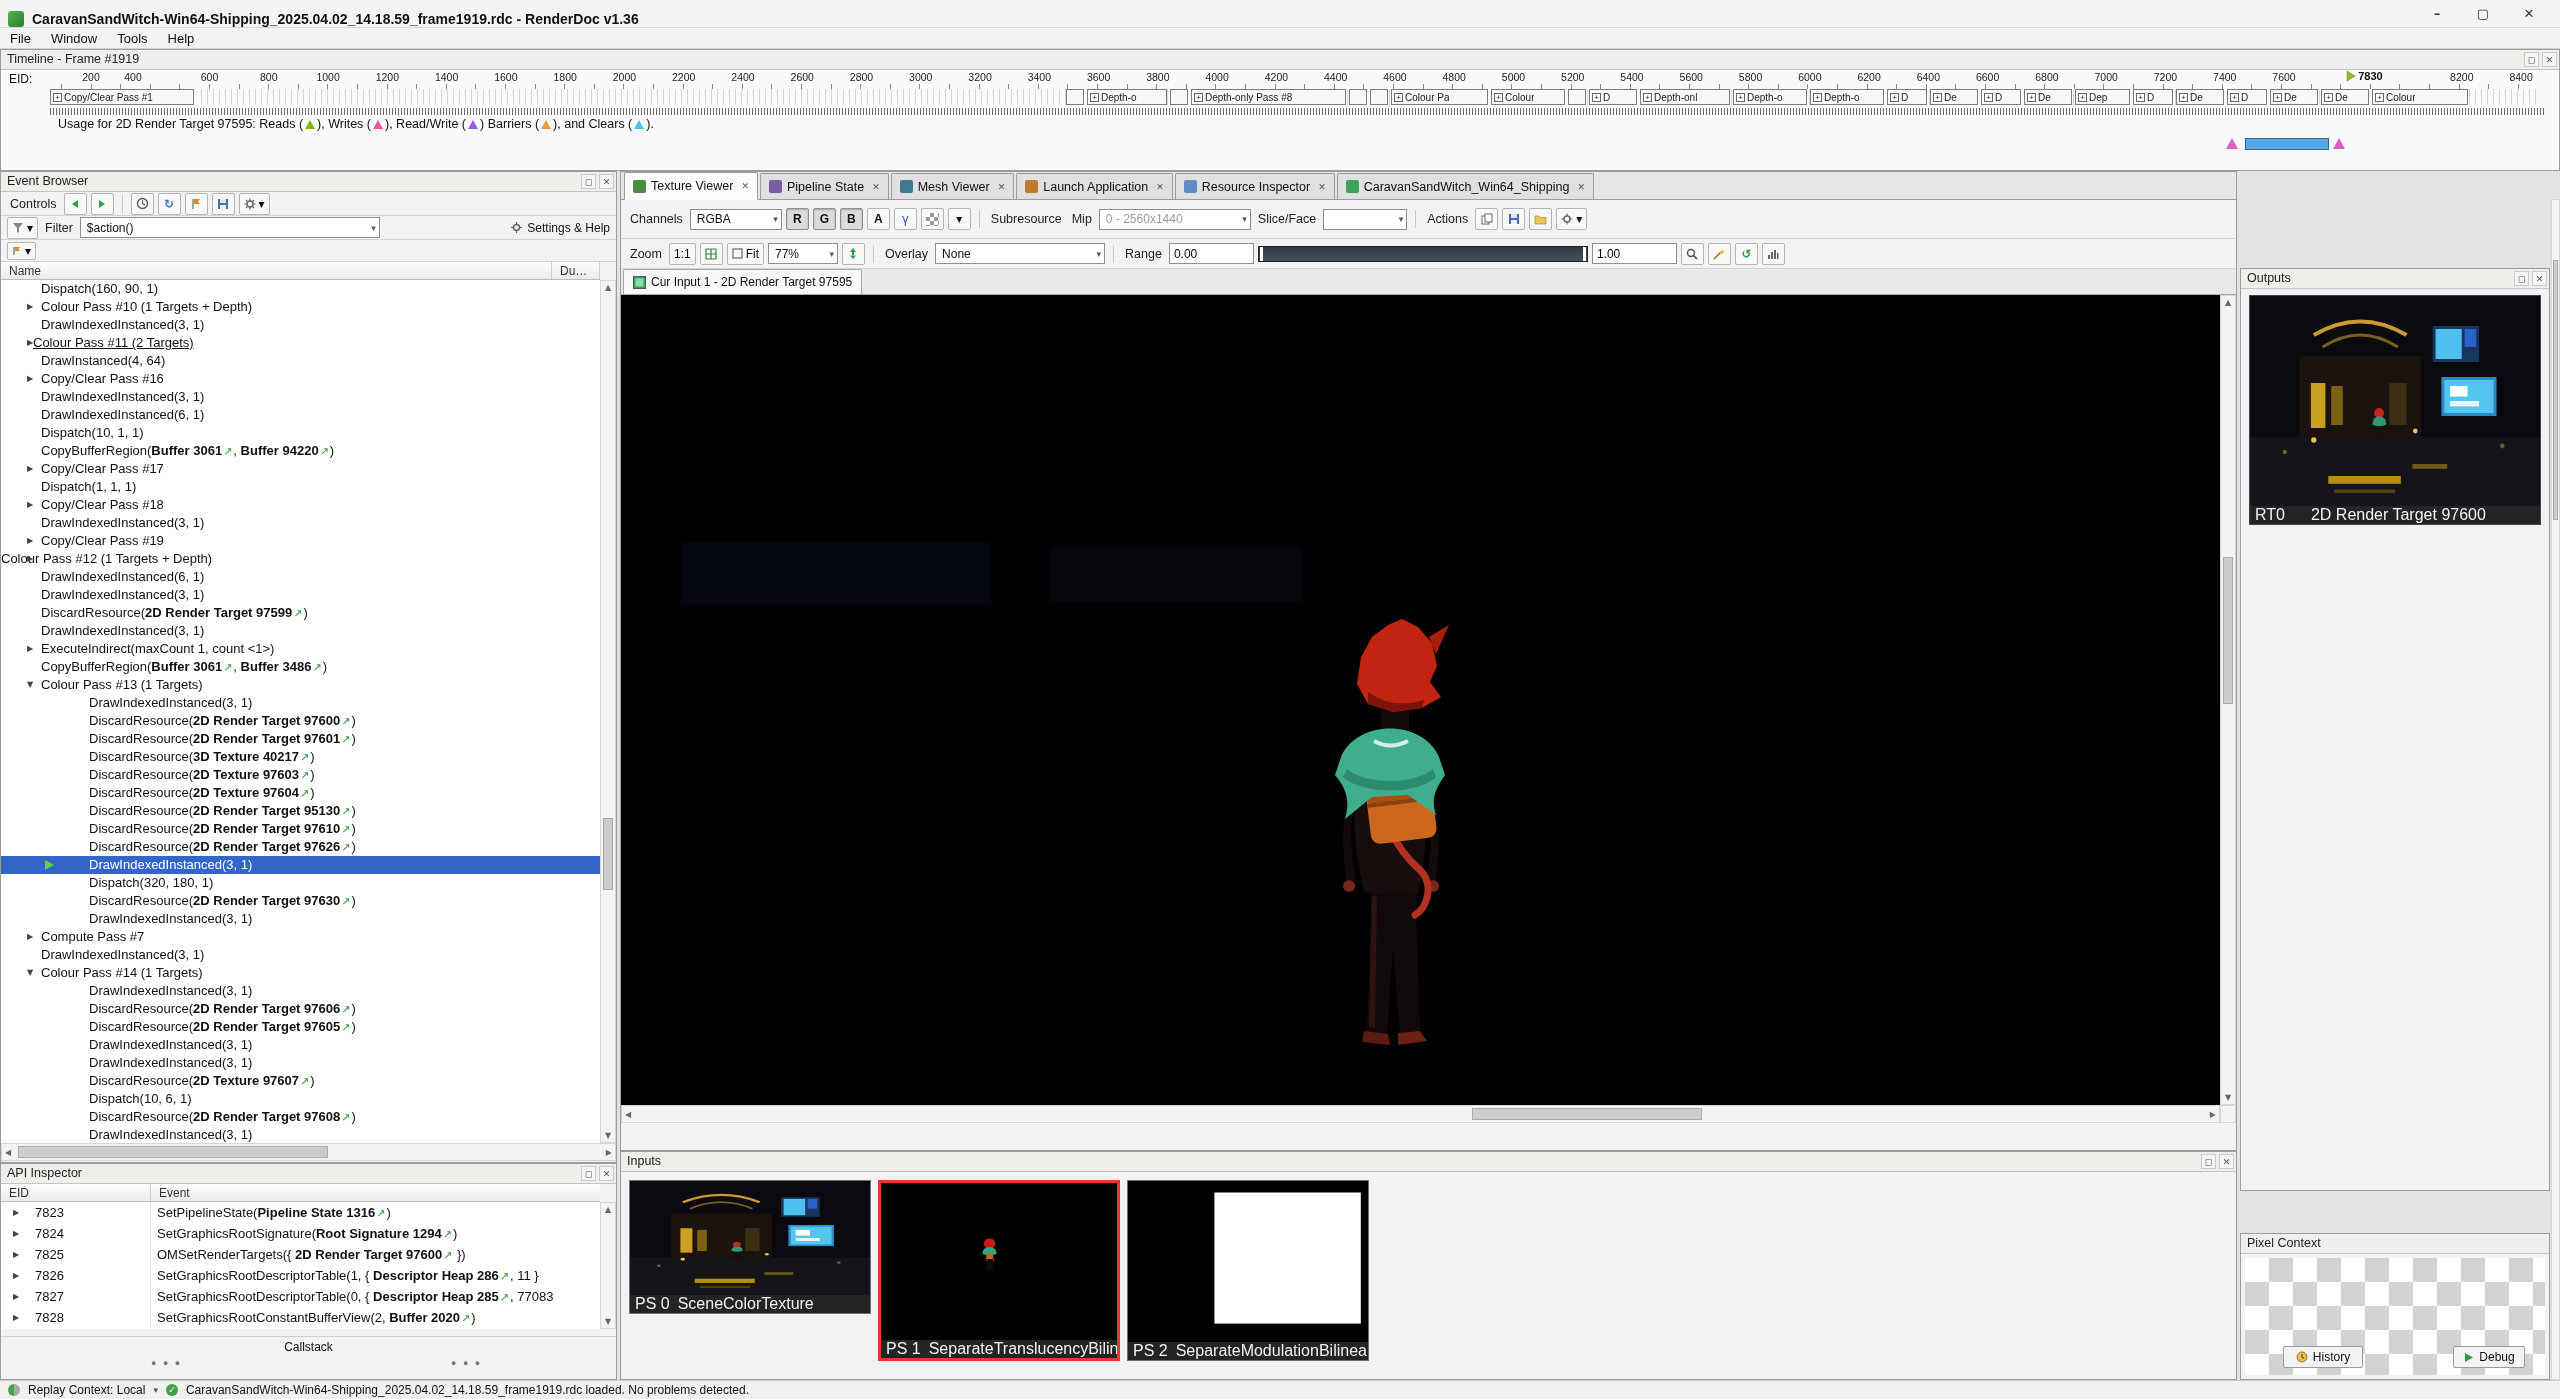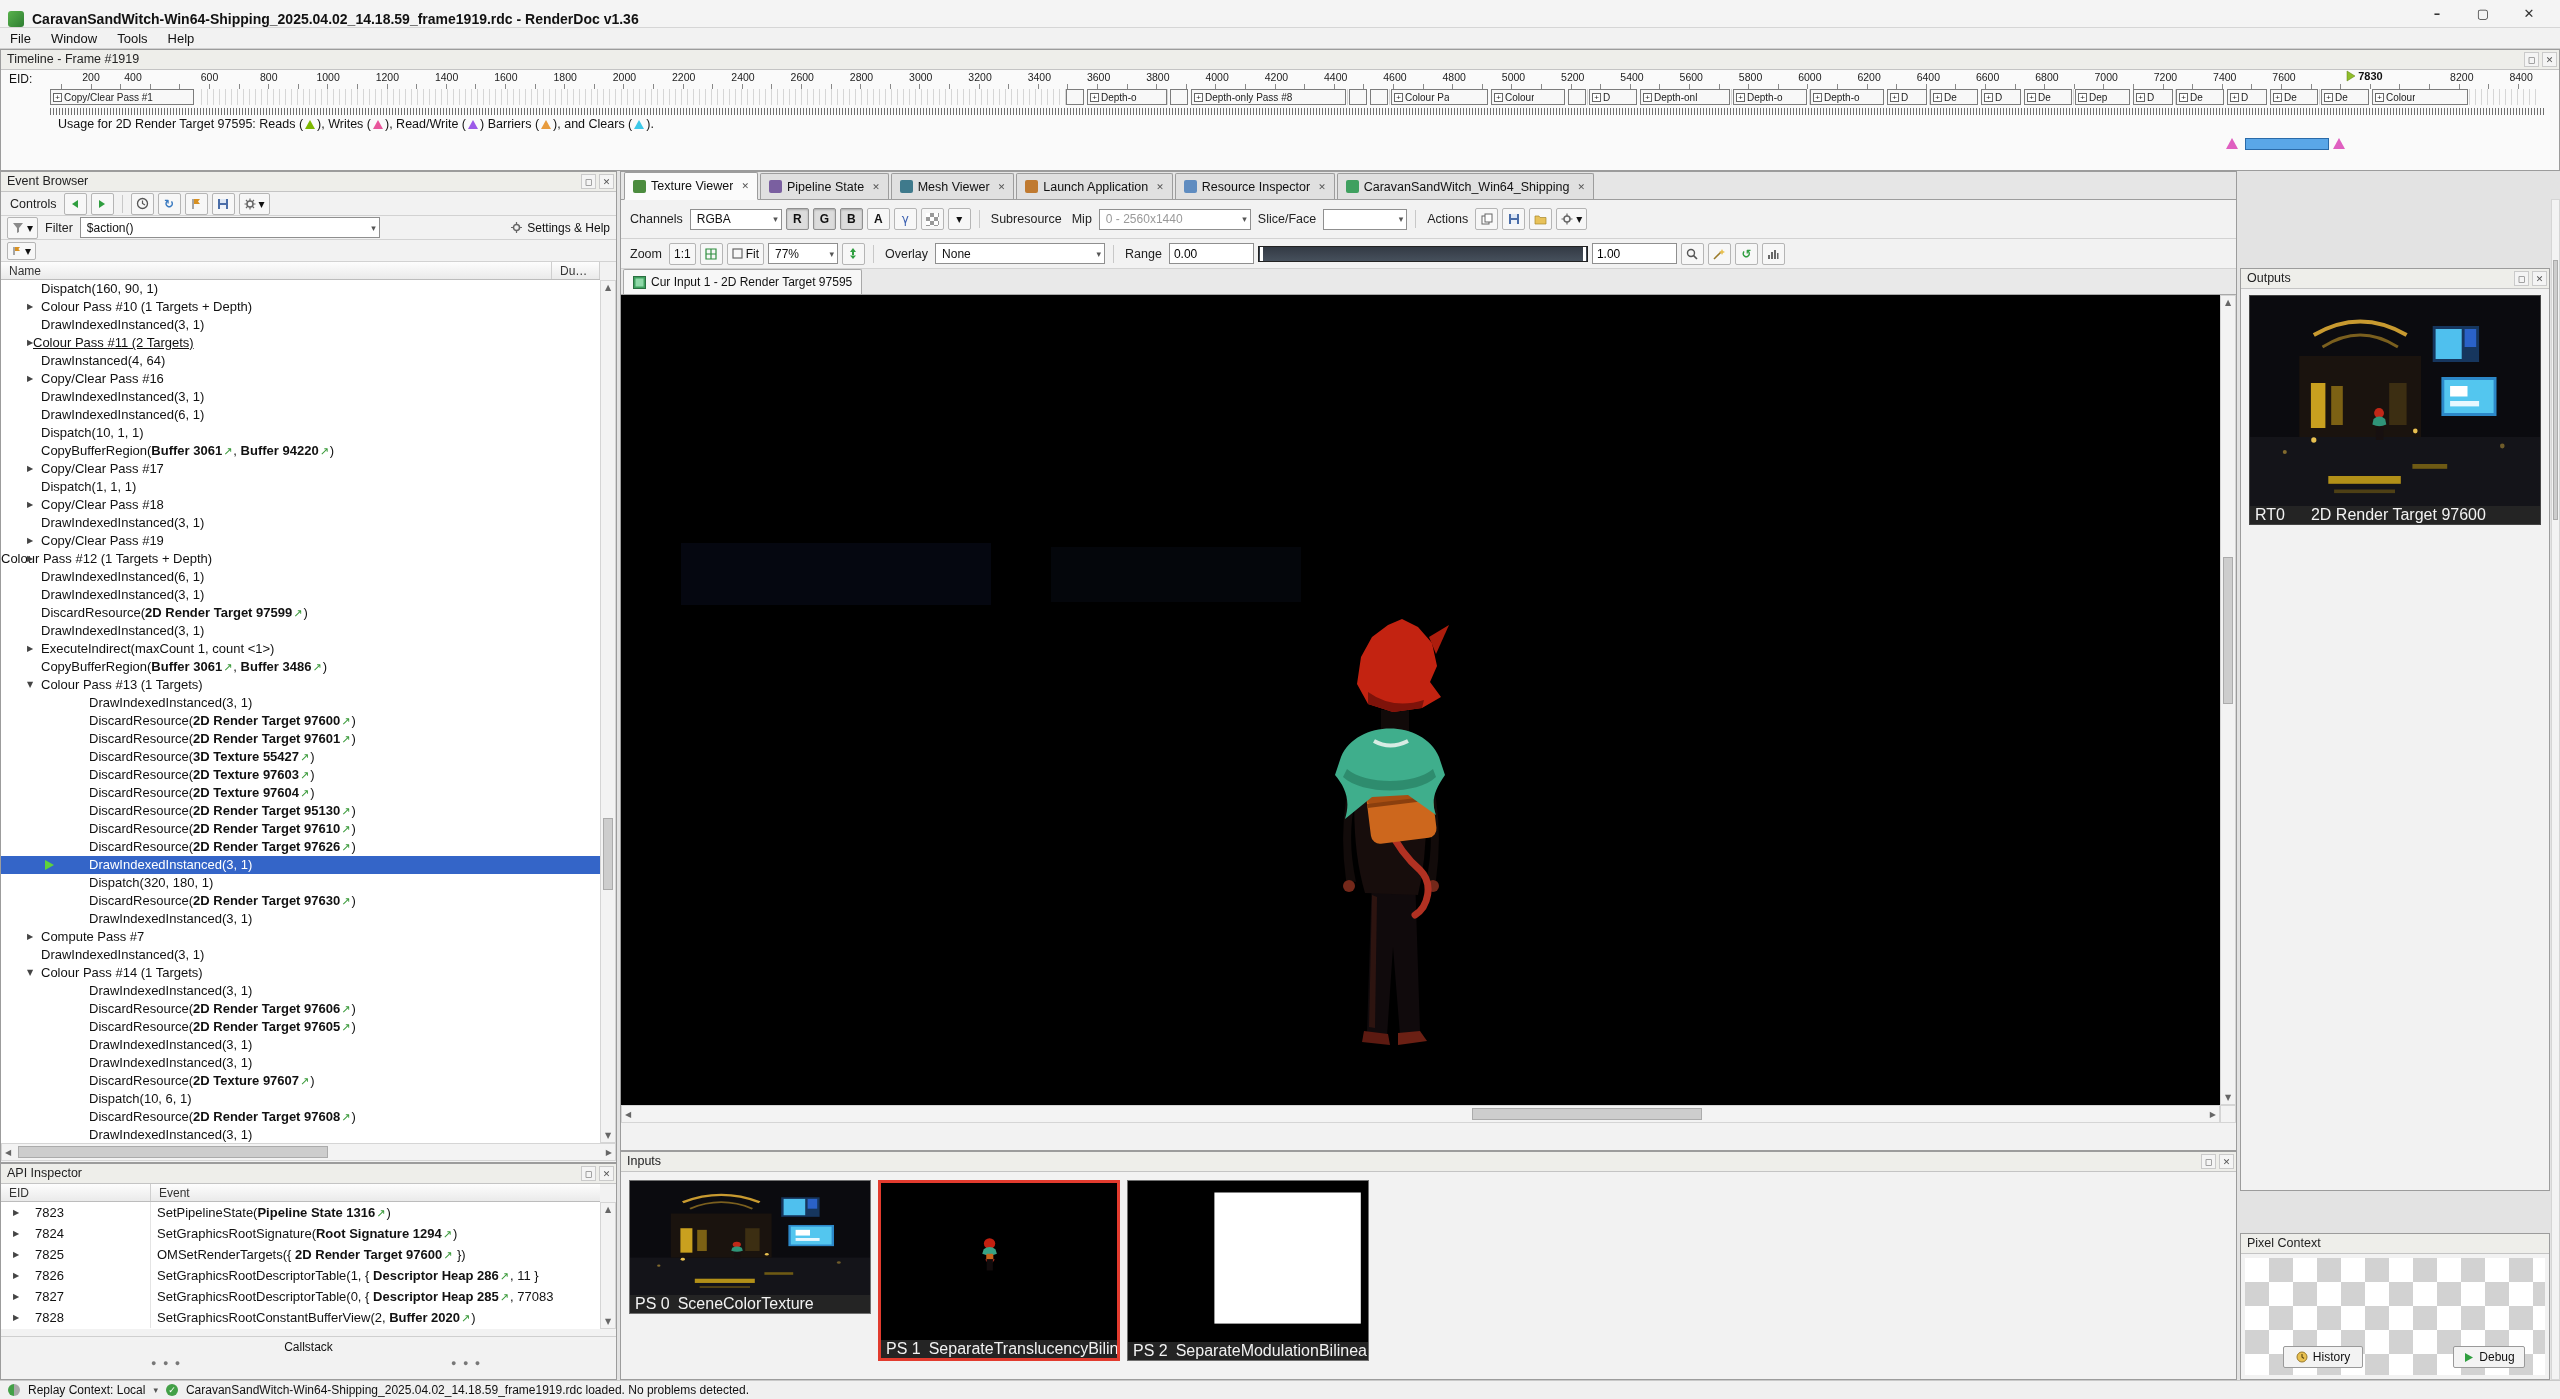--- a/index.html
+++ b/index.html
@@ -480,21 +480,21 @@
         <div class="ebrow">
           <span class="rowtext" style="padding-left: 88px;">DrawIndexedInstanced(3, 1)</span>
         </div>
         <div class="ebrow">
           <span class="rowtext" style="padding-left: 88px;">DiscardResource(<b>2D Render Target 97600</b><span class="lnk">↗</span>)</span>
         </div>
         <div class="ebrow">
           <span class="rowtext" style="padding-left: 88px;">DiscardResource(<b>2D Render Target 97601</b><span class="lnk">↗</span>)</span>
         </div>
         <div class="ebrow">
-          <span class="rowtext" style="padding-left: 88px;">DiscardResource(<b>3D Texture 55427</b><span class="lnk">↗</span>)</span>
+          <span class="rowtext" style="padding-left: 88px;">DiscardResource(<b>3D Texture 40217</b><span class="lnk">↗</span>)</span>
         </div>
         <div class="ebrow">
           <span class="rowtext" style="padding-left: 88px;">DiscardResource(<b>2D Texture 97603</b><span class="lnk">↗</span>)</span>
         </div>
         <div class="ebrow">
           <span class="rowtext" style="padding-left: 88px;">DiscardResource(<b>2D Texture 97604</b><span class="lnk">↗</span>)</span>
         </div>
         <div class="ebrow">
           <span class="rowtext" style="padding-left: 88px;">DiscardResource(<b>2D Render Target 95130</b><span class="lnk">↗</span>)</span>
         </div>

